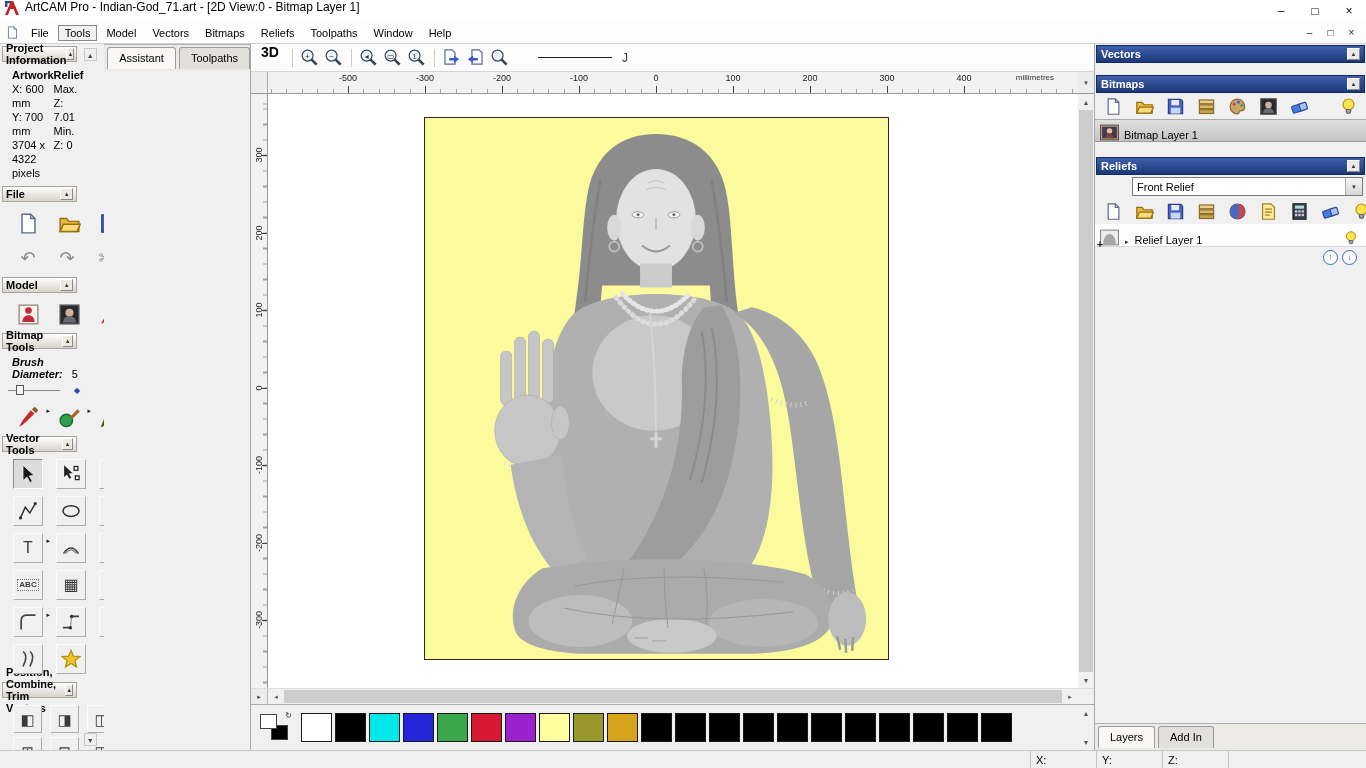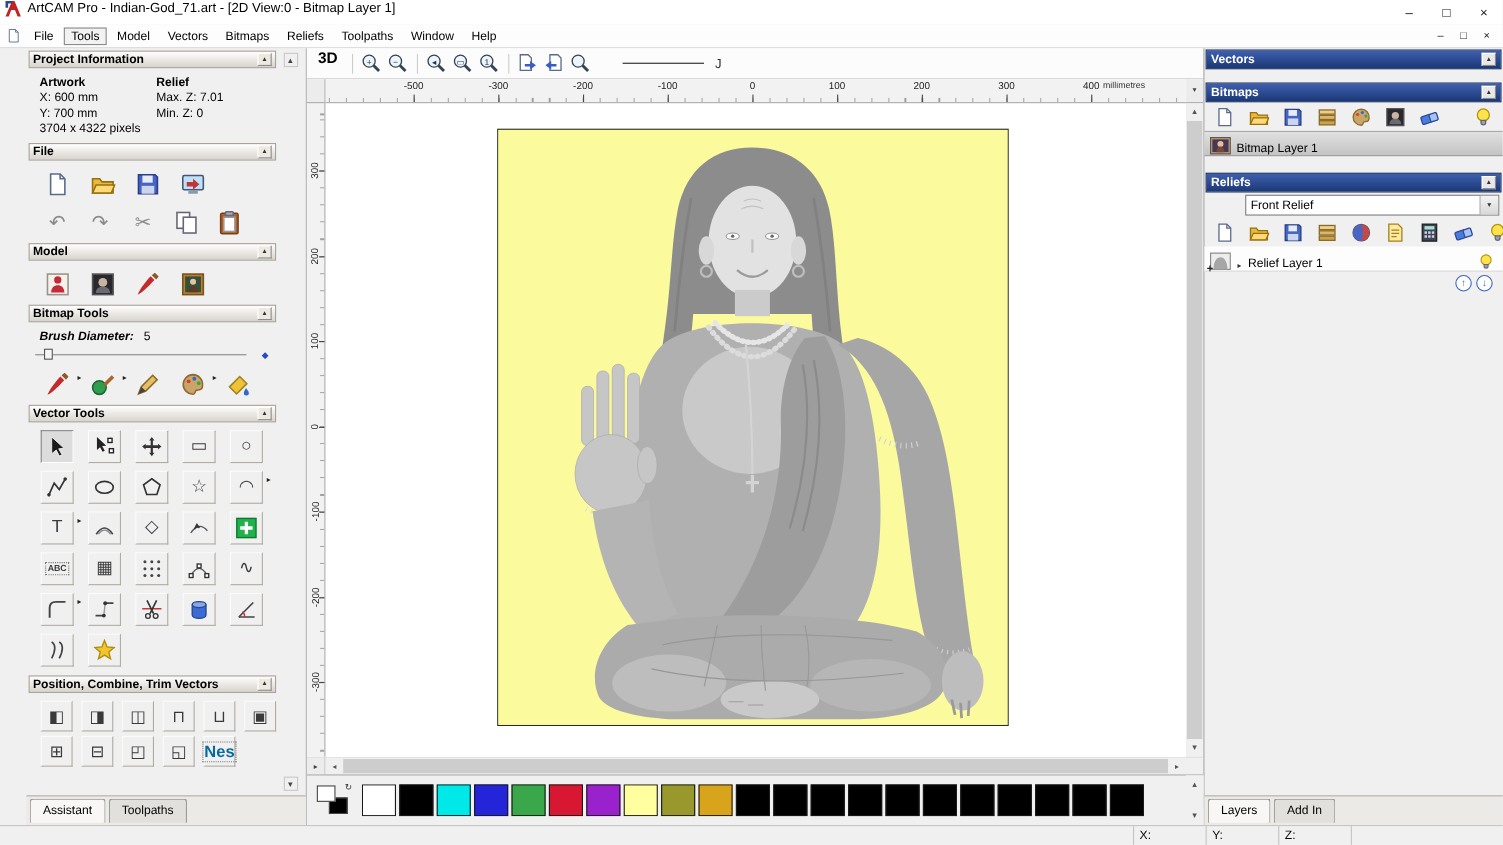--- a/index.html
+++ b/index.html
@@ -21,21 +21,21 @@
 .mactive{border:1px solid #8a8a8a;background:#f2f2f2;padding:1px 6px;}
 .mdictrls{margin-left:auto;display:flex;margin-right:4px;}
 .mdibtn{width:21px;height:16px;display:flex;align-items:center;justify-content:center;font-size:10px;color:#222;}
 .smallicon{width:13px;height:13px;margin:0 4px 0 6px;}
 .smallicon svg{width:13px;height:13px;}
 
 
 .main{flex:1 1 auto;display:flex;min-height:0;}
 
 
-.leftcol{width:279px;flex:0 0 auto;background:#f0f0f0;border-right:1px solid #a8a8a8;display:flex;flex-direction:column;min-height:0;padding-left:24px;}
+.leftcol{width:251px;flex:0 0 auto;background:#f0f0f0;border-right:1px solid #a8a8a8;display:flex;flex-direction:row;min-height:0;}
 .lcontent{flex:1 1 auto;overflow:hidden;position:relative;padding-right:24px;}
 .section{margin-top:2px;}
 .shead{height:16px;margin:2px 3px 3px 2px;background:linear-gradient(180deg,#fefefe,#d8d4cc);border:1px solid #a8a49c;display:flex;align-items:center;padding:0 3px;font-weight:bold;}
 .collapse{margin-left:auto;width:13px;height:12px;background:#ece9e2;border:1px solid #999;border-color:#fff #8a8a8a #8a8a8a #fff;font-size:6px;line-height:10px;text-align:center;font-style:normal;color:#333;}
 .pinfo{display:flex;padding:3px 0 4px 12px;}
 .picol{display:flex;flex-direction:column;line-height:14px;}
 .picol:first-child{width:106px;}
 .iconrow{display:flex;align-items:center;gap:13px;padding:5px 0 4px 14px;}
 .iconrow2{gap:11px;}
 .tbtn{width:28px;height:26px;display:inline-flex;align-items:center;justify-content:center;position:relative;flex:0 0 auto;}
@@ -77,21 +77,21 @@
 .lline{display:inline-block;width:74px;border-top:1px solid #222;margin-right:10px;}
 .lj{font-size:12px;color:#333;}
 
 .rulerrow{height:22px;flex:0 0 auto;display:flex;}
 .rcorner{width:17px;background:#ececec;border-right:1px solid #aaa;border-bottom:1px solid #999;}
 .hruler{flex:1;position:relative;background:#f2f2f2;border-bottom:1px solid #999;overflow:hidden;}
 .minorh{position:absolute;left:0;right:0;bottom:0;height:4px;background:repeating-linear-gradient(90deg,#a0a0a0 0 1px,transparent 1px 15.4px);background-position:3px 0;}
 .htick{position:absolute;top:0;height:100%;width:0;}
 .htick::after{content:'';position:absolute;left:0;bottom:0;height:7px;border-left:1px solid #444;}
 .tlabel{position:absolute;left:-16px;top:1px;width:32px;text-align:center;font-size:9px;color:#222;}
-.unit{position:absolute;right:37px;top:1px;font-size:8px;color:#333;}
+.unit{position:absolute;right:24px;top:1px;font-size:8px;color:#333;}
 .rend{width:16px;background:#ececec;border-bottom:1px solid #999;display:flex;align-items:center;justify-content:center;font-size:6px;color:#444;}
 
 .canvasrow{flex:1 1 auto;display:flex;min-height:0;}
 .vruler{width:17px;flex:0 0 auto;position:relative;background:#f2f2f2;border-right:1px solid #999;overflow:hidden;}
 .minorv{position:absolute;top:0;bottom:0;right:0;width:4px;background:repeating-linear-gradient(180deg,#a0a0a0 0 1px,transparent 1px 15.5px);background-position:0 14.5px;}
 .vtick{position:absolute;left:0;width:15px;height:28px;display:flex;align-items:center;justify-content:center;}
 .vtick::after{content:'';position:absolute;right:-2px;top:50%;width:6px;border-top:1px solid #444;}
 .vlabel{transform:rotate(-90deg);font-size:9px;color:#222;white-space:nowrap;}
 .viewport{flex:1;position:relative;background:#fff;overflow:hidden;}
 .artwork{position:absolute;left:156px;top:23px;width:465px;height:543px;border:1px solid #2a2a2a;background:#fbfb9e;}

